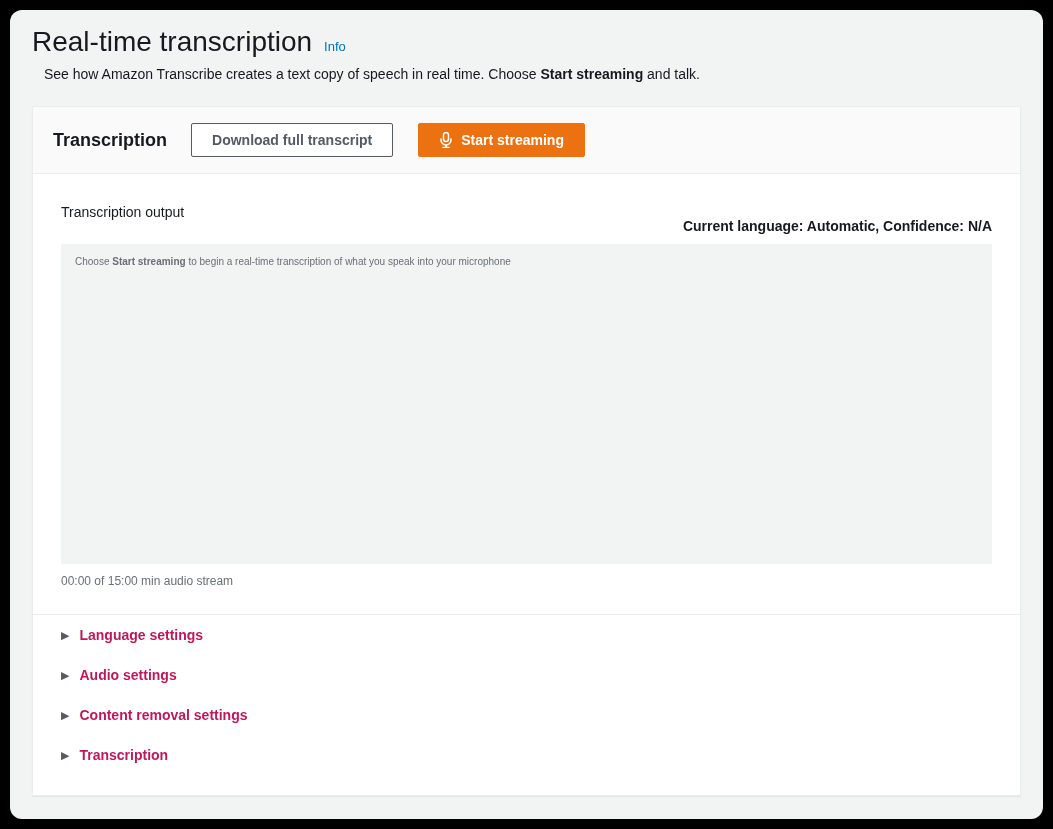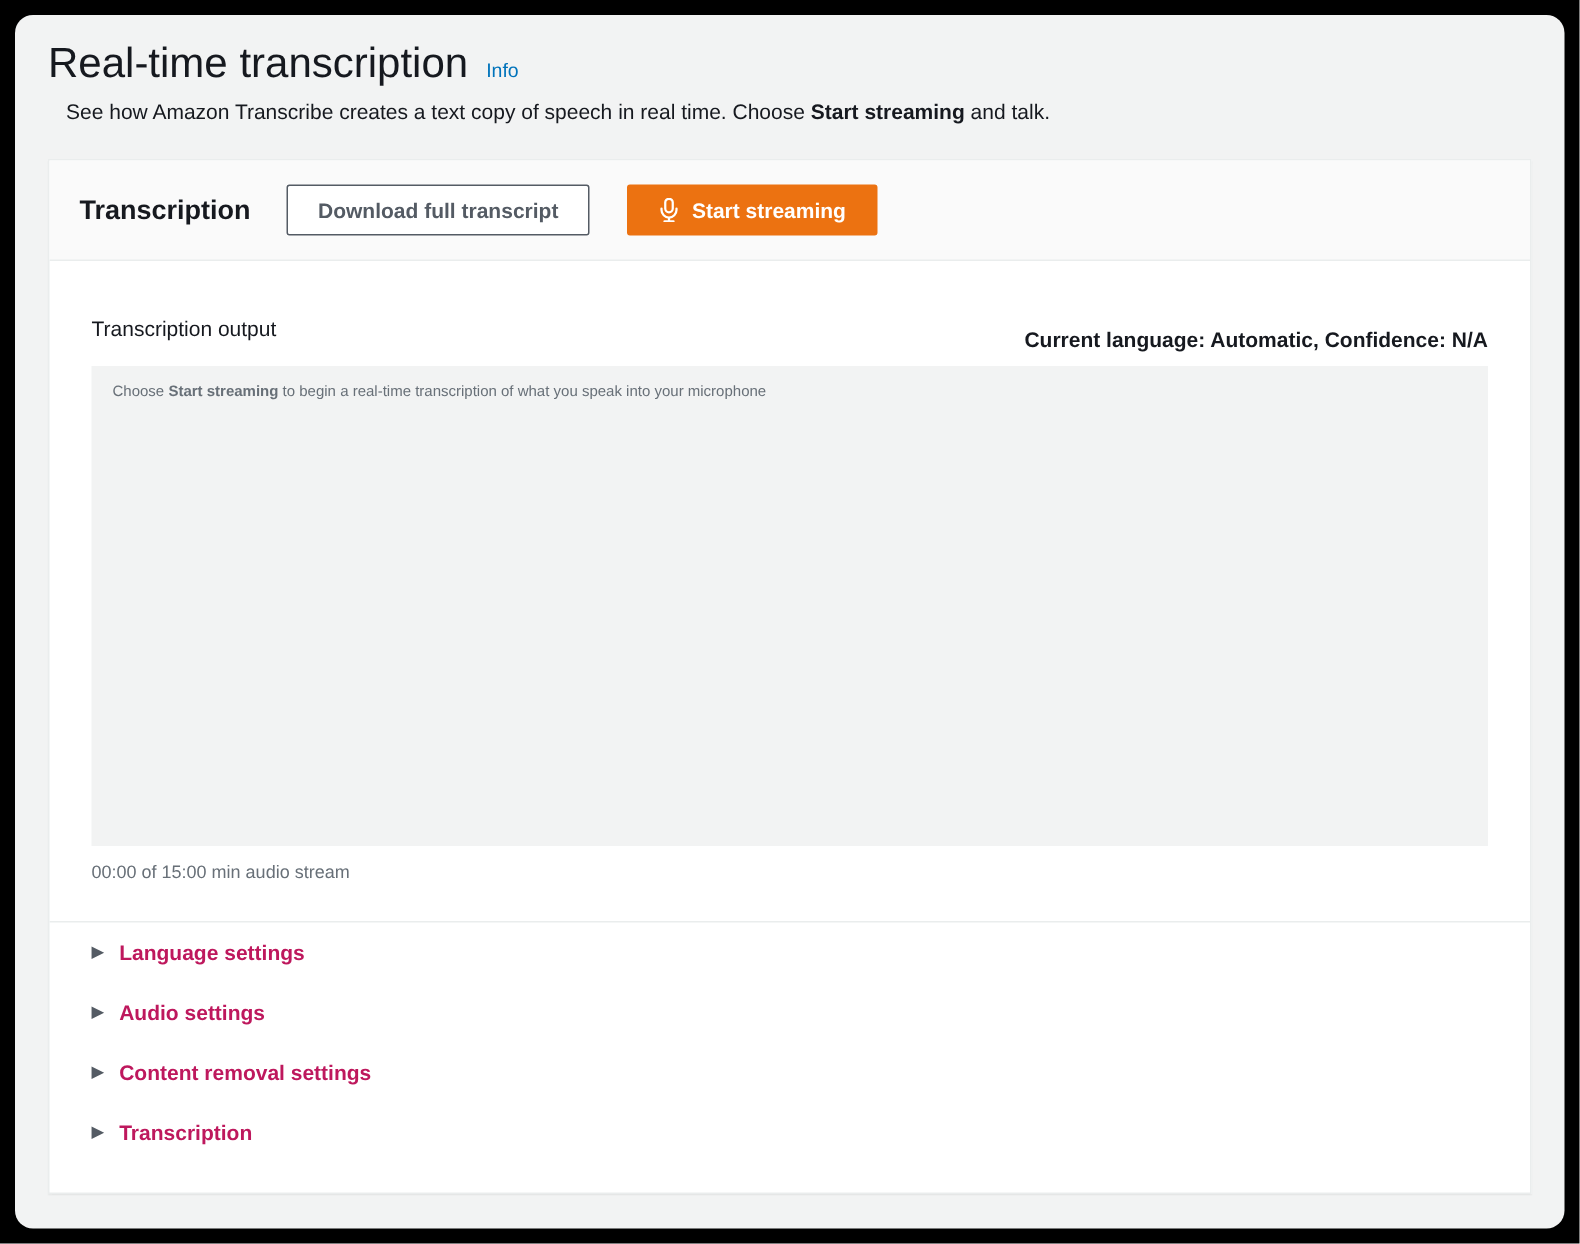--- a/index.html
+++ b/index.html
@@ -96,21 +96,21 @@
     }
     .btn-primary svg {
       flex-shrink: 0;
     }
     .card-body {
       padding: 30px 28px 20px 28px;
     }
     .output-header {
       display: flex;
       justify-content: space-between;
-      align-items: center;
+      align-items: flex-start;
       margin-bottom: 10px;
     }
     .output-label {
       font-size: 14px;
       color: #16191f;
     }
     .output-status {
       font-size: 14px;
       font-weight: 700;
       color: #16191f;

